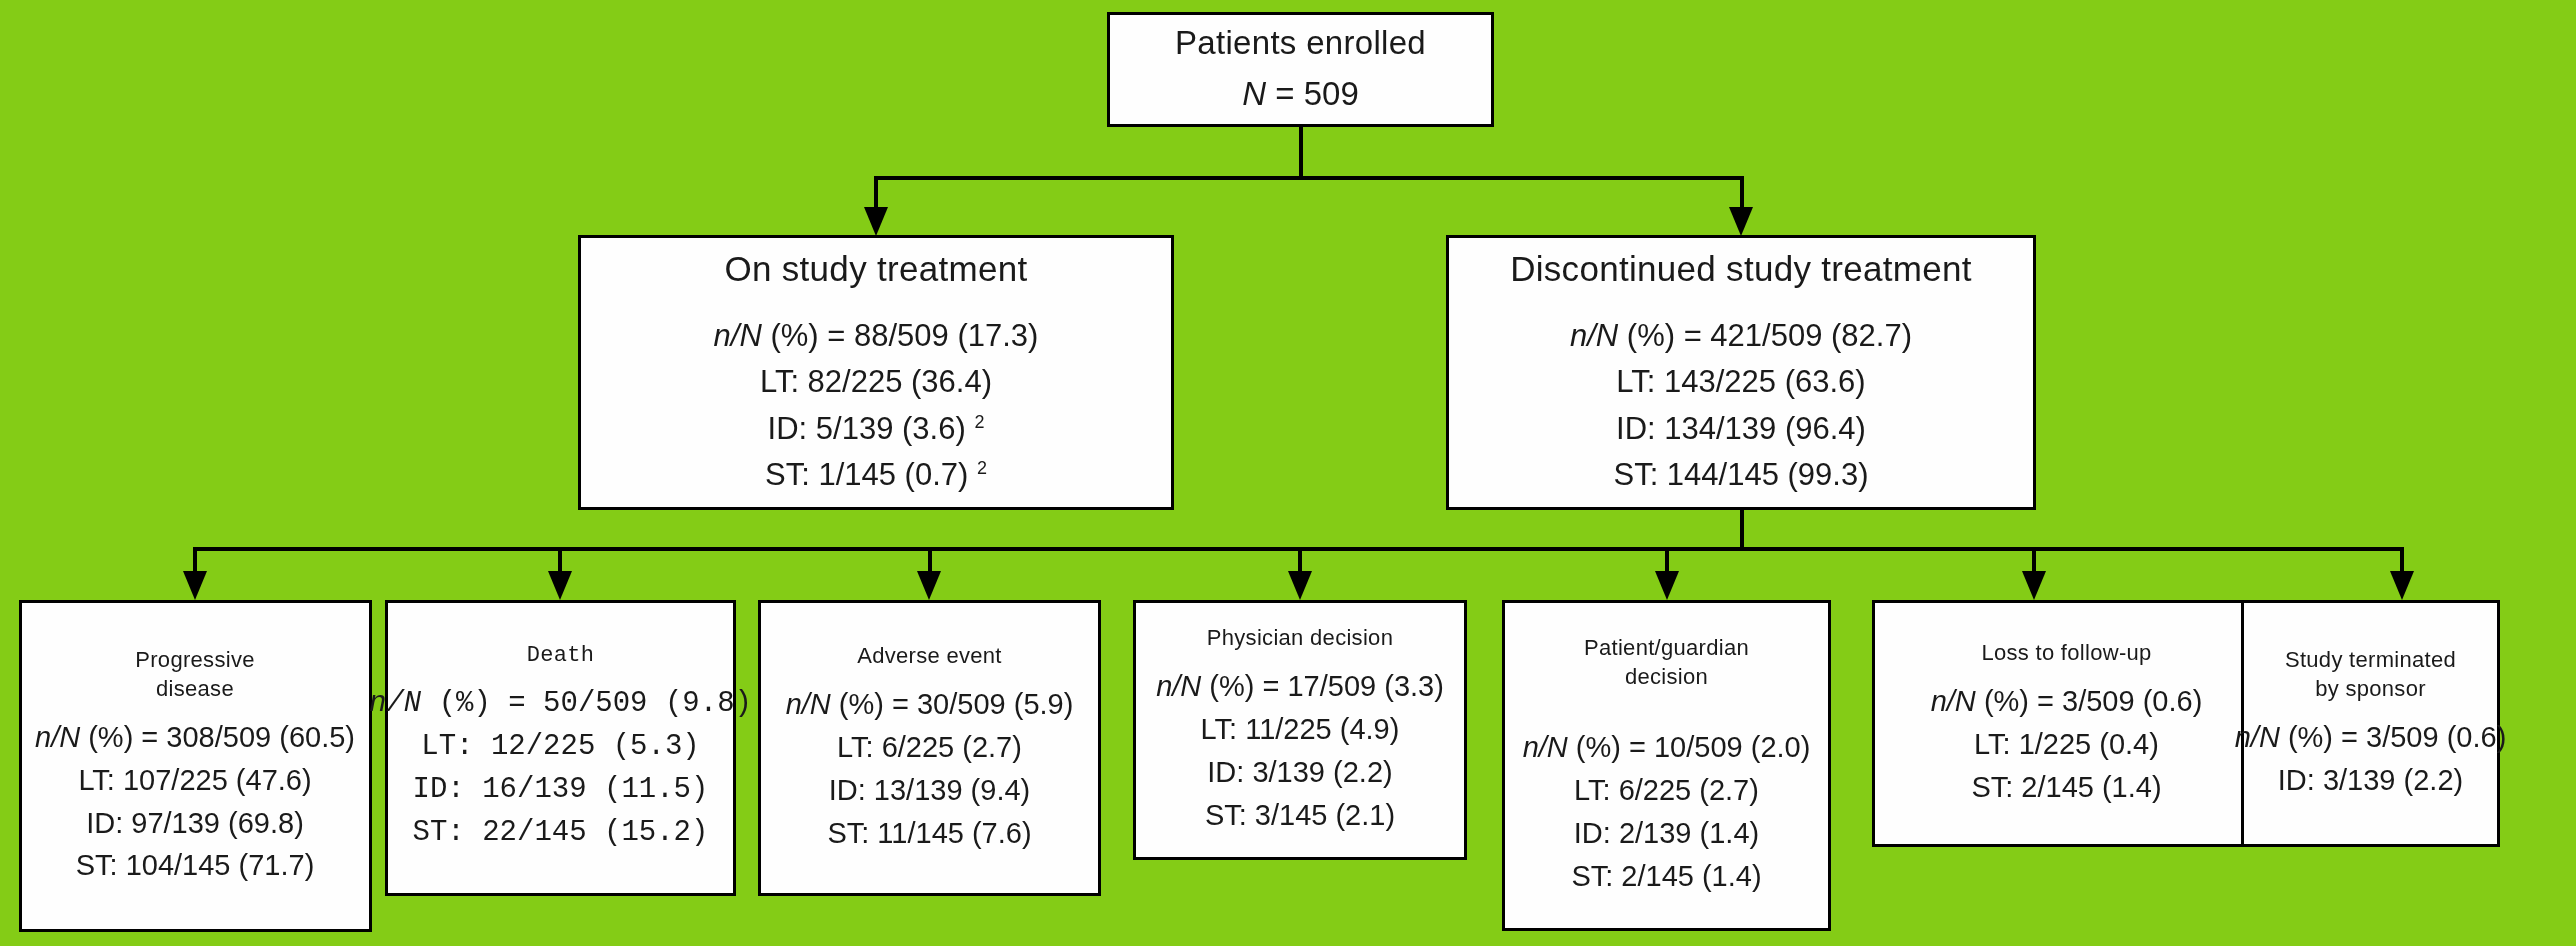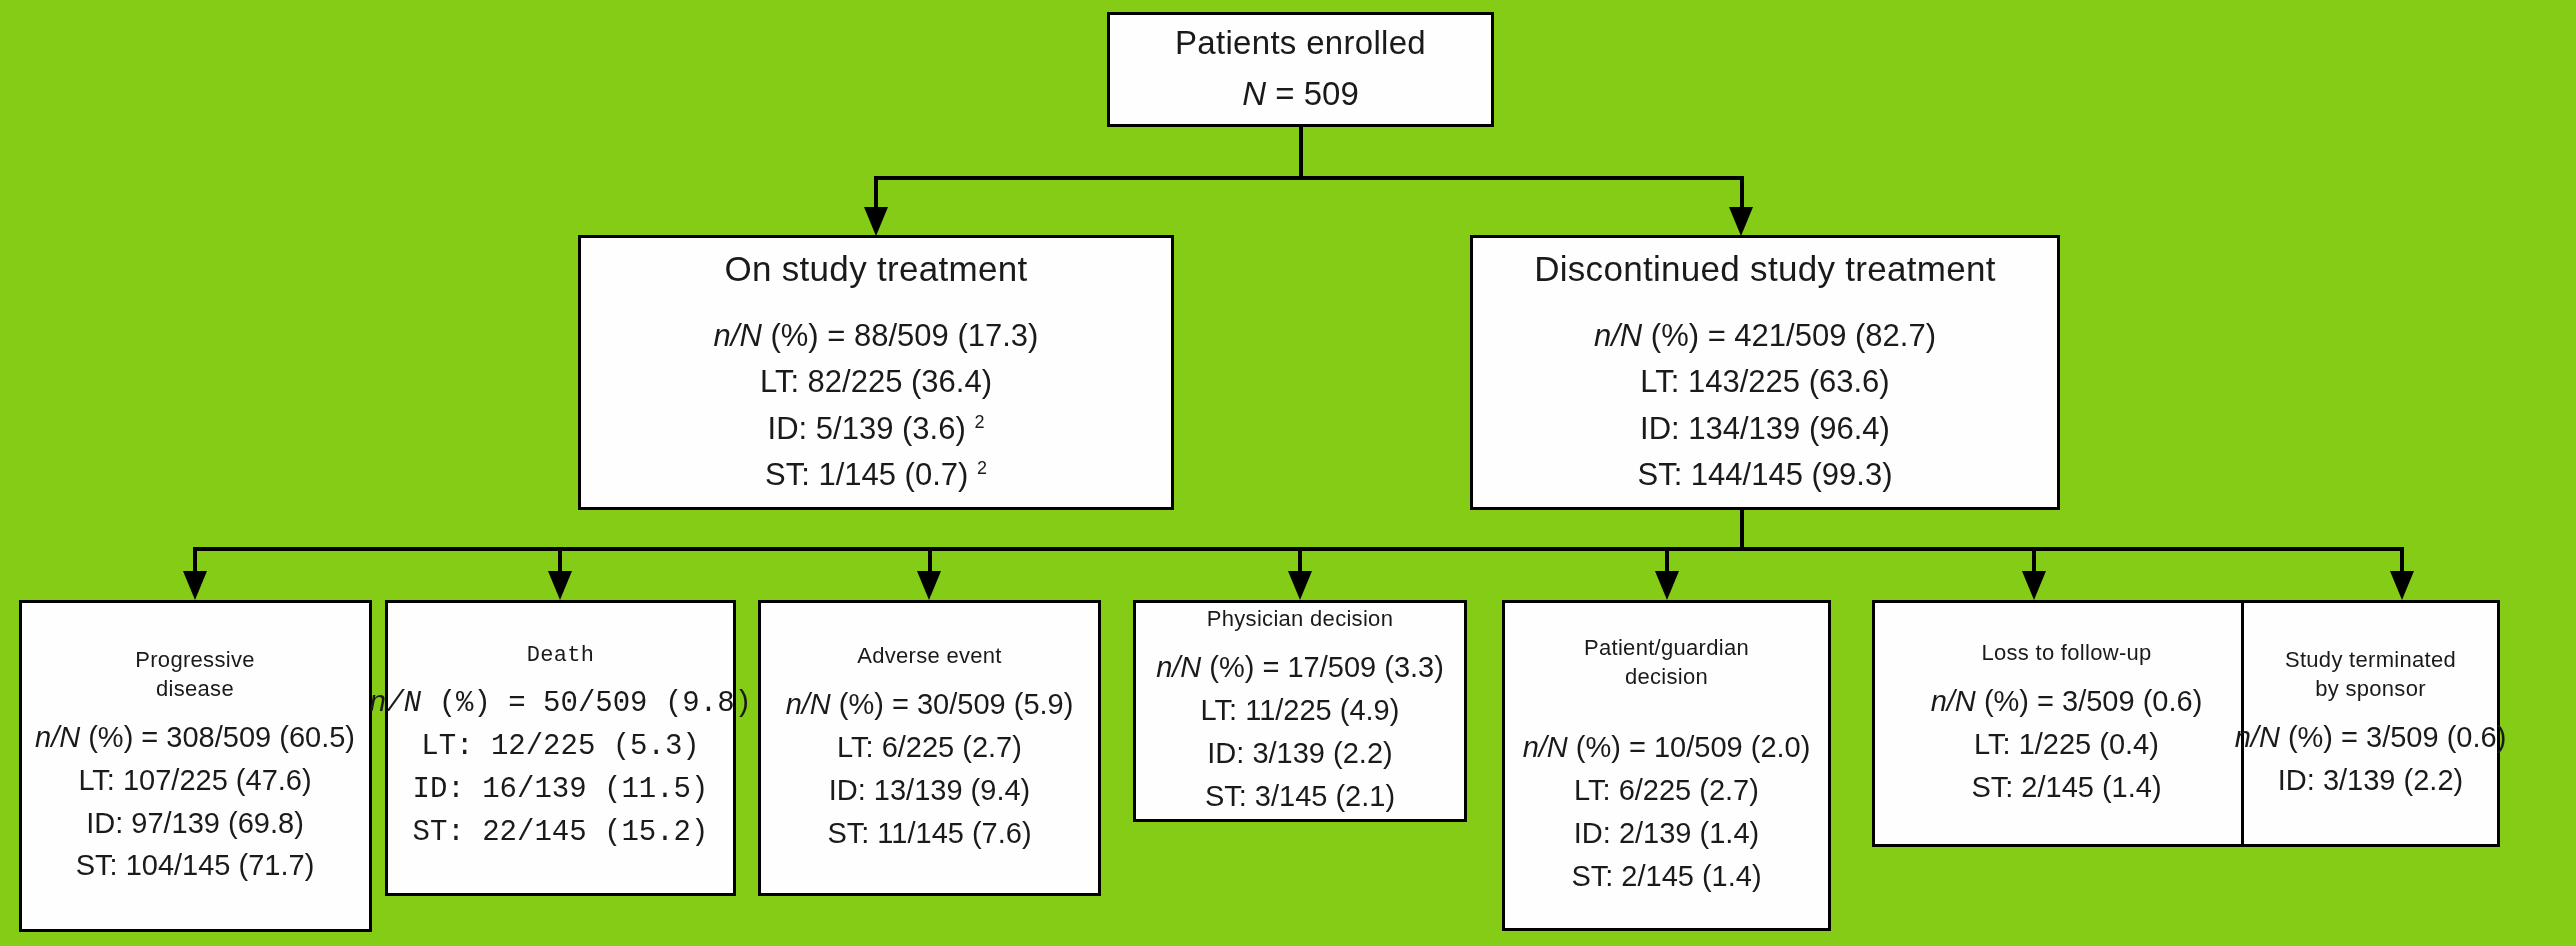--- a/index.html
+++ b/index.html
@@ -83,21 +83,21 @@
   <div class="box l2" style="left:578px; top:235px; width:596px; height:275px;">
     <div class="title">On study treatment</div>
     <div class="lines">
         <div class="stat"><i>n/N</i> (%) = 88/509 (17.3)</div>
         <div class="stat">LT: 82/225 (36.4)</div>
         <div class="stat">ID: 5/139 (3.6) <sup>2</sup></div>
         <div class="stat">ST: 1/145 (0.7) <sup>2</sup></div>
       </div>
   </div>
 
-  <div class="box l2" style="left:1446px; top:235px; width:590px; height:275px;margin-left:24px;">
+  <div class="box l2" style="left:1446px; top:235px; width:590px; height:275px;">
     <div class="title">Discontinued study treatment</div>
     <div class="lines">
         <div class="stat"><i>n/N</i> (%) = 421/509 (82.7)</div>
         <div class="stat">LT: 143/225 (63.6)</div>
         <div class="stat">ID: 134/139 (96.4)</div>
         <div class="stat">ST: 144/145 (99.3)</div>
       </div>
   </div>
 
   <div class="box l3" style="left:18.5px; top:600px; width:353px; height:332px;">
@@ -123,21 +123,21 @@
   <div class="box l3" style="left:758px; top:600px; width:343px; height:296px;">
     <div class="title">Adverse event</div>
     <div class="lines">
         <div class="stat"><i>n/N</i> (%) = 30/509 (5.9)</div>
         <div class="stat">LT: 6/225 (2.7)</div>
         <div class="stat">ID: 13/139 (9.4)</div>
         <div class="stat">ST: 11/145 (7.6)</div>
       </div>
   </div>
 
-  <div class="box l3" style="left:1133px; top:600px; width:334px; height:222px;">
+  <div class="box l3" style="left:1133px; top:600px; width:334px; height:260px;">
     <div class="title">Physician decision</div>
     <div class="lines">
         <div class="stat"><i>n/N</i> (%) = 17/509 (3.3)</div>
         <div class="stat">LT: 11/225 (4.9)</div>
         <div class="stat">ID: 3/139 (2.2)</div>
         <div class="stat">ST: 3/145 (2.1)</div>
       </div>
   </div>
 
   <div class="box l3" style="left:1502px; top:600px; width:329px; height:331px;gap:22px;">

